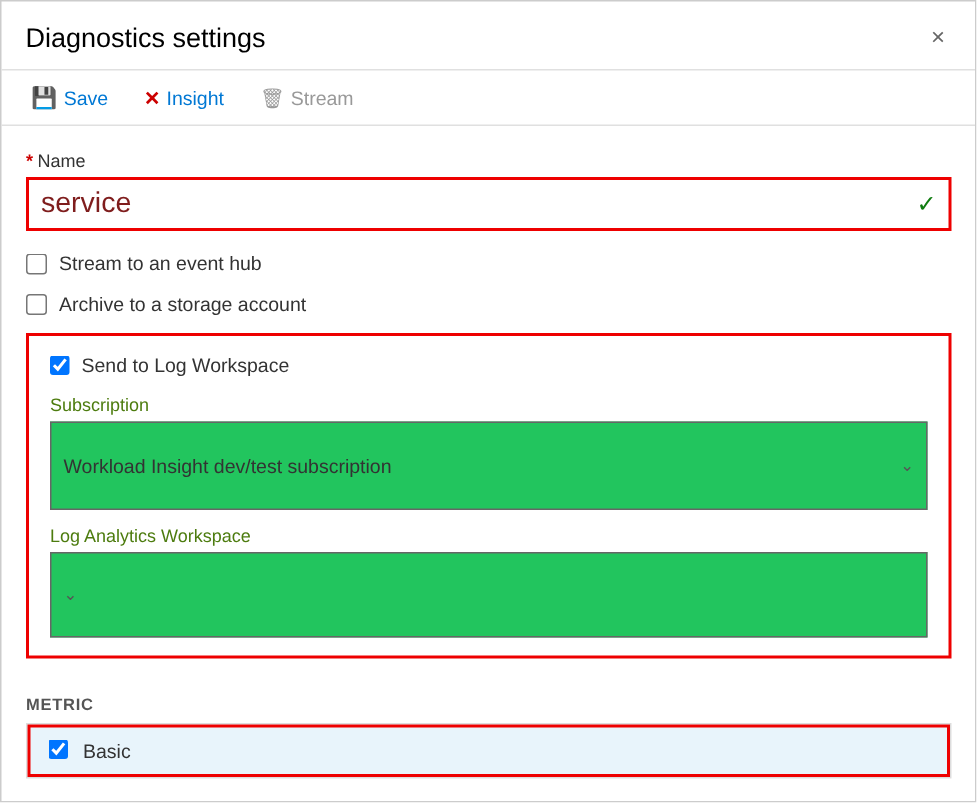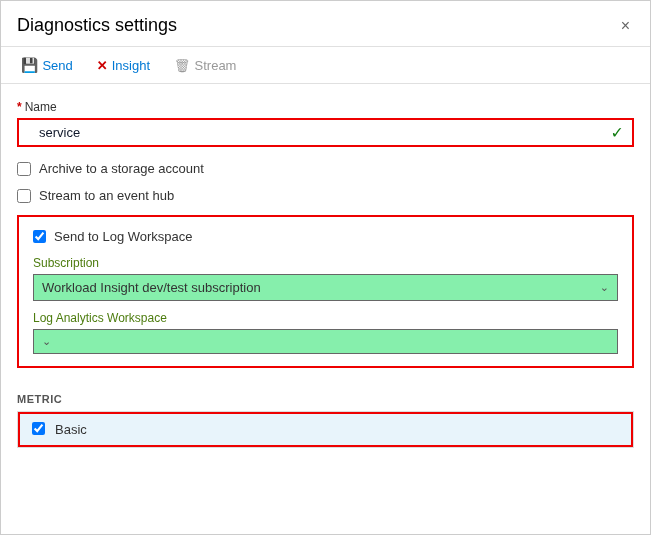--- a/index.html
+++ b/index.html
@@ -86,23 +86,23 @@
       border: 2px solid #e00;
       display: flex;
       align-items: center;
       background: #fff;
       width: 100%;
     }
     .name-input {
       flex: 1;
       border: none;
       outline: none;
-      font-size: 13px;
-      padding: 5px 20px;
-      color: #0f172a;
+      font-size: 19px;
+      padding: 5px 8px;
+      color: #7f1d1d;
       background: transparent;
     }
     .checkmark-icon {
       padding: 0 8px;
       color: #107c10;
       font-size: 16px;
     }
     .checkbox-row {
       display: flex;
       align-items: center;
@@ -133,22 +133,22 @@
     }
     .sub-label {
       font-size: 12px;
       color: #4d7c0f;
       margin-bottom: 4px;
     }
     .dropdown-wrapper {
       display: flex;
       align-items: center;
       border: 1px solid #666;
-      background: #86efac;
-      padding: 5px 8px;
+      background: #22c55e;
+      padding: 21px 8px;
       cursor: pointer;
       margin-bottom: 10px;
     }
     .dropdown-value {
       flex: 1;
       font-size: 13px;
       color: #333;
     }
     .dropdown-arrow {
       font-size: 11px;
@@ -188,21 +188,21 @@
 <div class="dialog">
 
   <div class="dialog-header">
     <span class="dialog-title">Diagnostics settings</span>
     <button class="close-btn">×</button>
   </div>
 
   <div class="toolbar">
     <button class="toolbar-btn">
       <span style="color:#0078d4; font-size:14px;">💾</span>
-      <span>Send</span>
+      <span>Save</span>
     </button>
     <button class="toolbar-btn">
       <span style="color:#cc0000; font-size:13px; font-weight:bold;">✕</span>
       <span>Insight</span>
     </button>
     <button class="toolbar-btn disabled">
       <span style="color:#999; font-size:13px;">🗑</span>
       <span>Stream</span>
     </button>
   </div>
@@ -214,27 +214,27 @@
         <span class="required-star">*</span>
         <span>Name</span>
       </div>
       <div class="name-input-wrapper">
         <input class="name-input" type="text" value="service" style="">
         <span class="checkmark-icon">✓</span>
       </div>
     </div>
 
     <div class="checkbox-row">
+      <input type="checkbox" id="stream" style="">
+      <label for="stream">Stream to an event hub</label>
+    </div>
+
+    <div class="checkbox-row">
       <input type="checkbox" id="archive" style="">
       <label for="archive">Archive to a storage account</label>
-    </div>
-
-    <div class="checkbox-row">
-      <input type="checkbox" id="stream" style="">
-      <label for="stream">Stream to an event hub</label>
     </div>
 
     <div class="log-analytics-section">
       <div class="log-analytics-header">
         <input type="checkbox" id="loganalytics" checked="" style="">
         <label for="loganalytics">Send to Log Workspace</label>
       </div>
 
       <div class="sub-label">Subscription</div>
       <div class="dropdown-wrapper">

